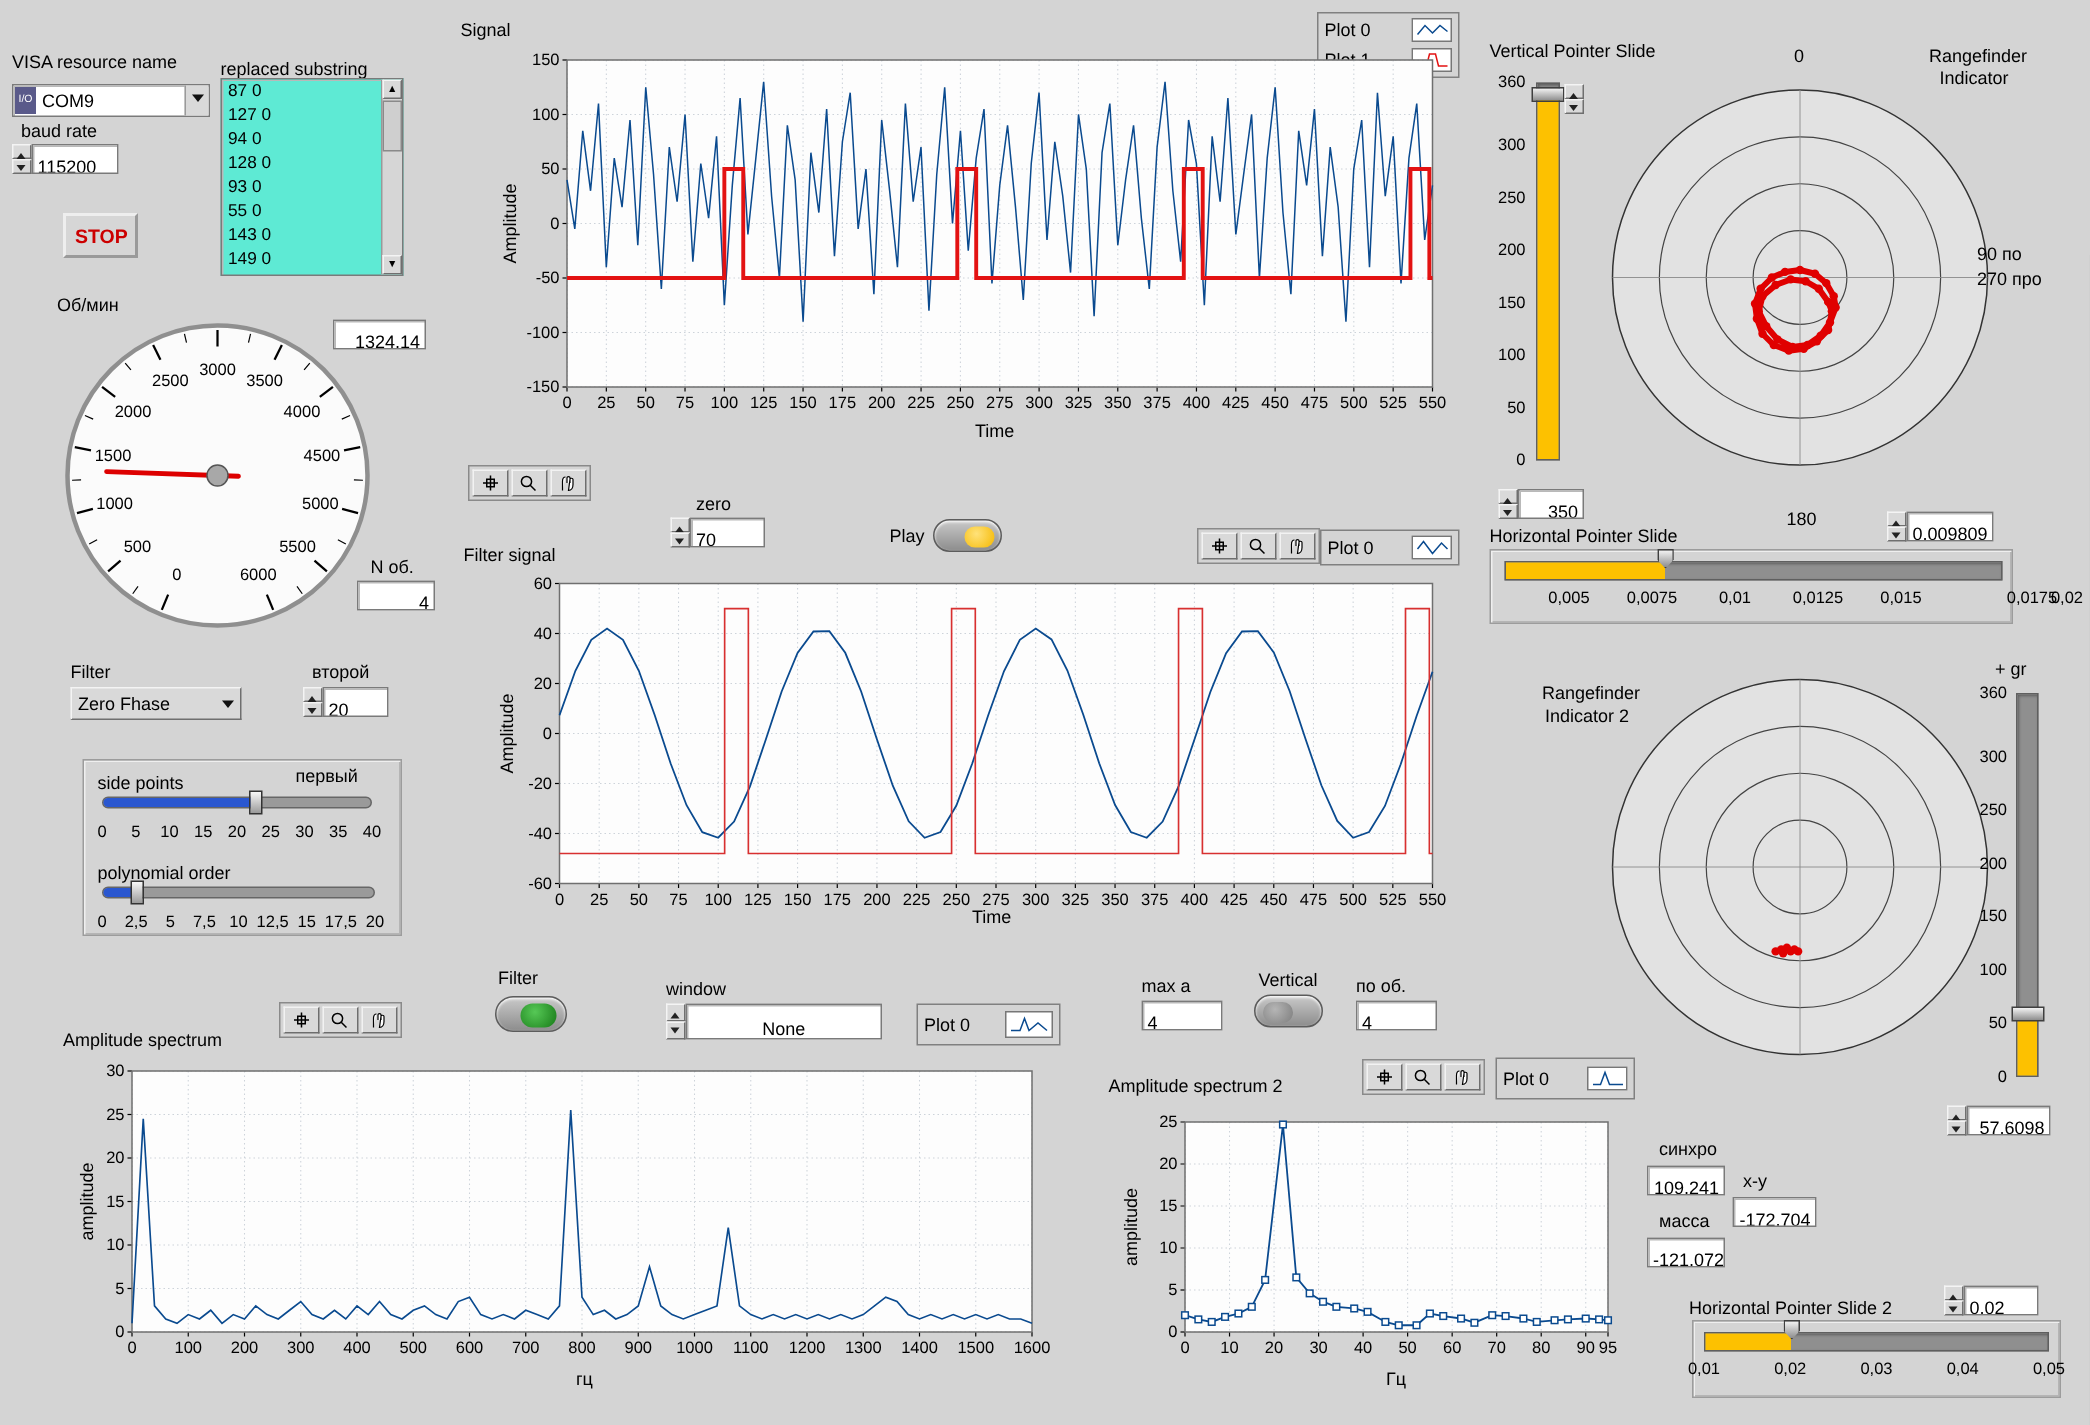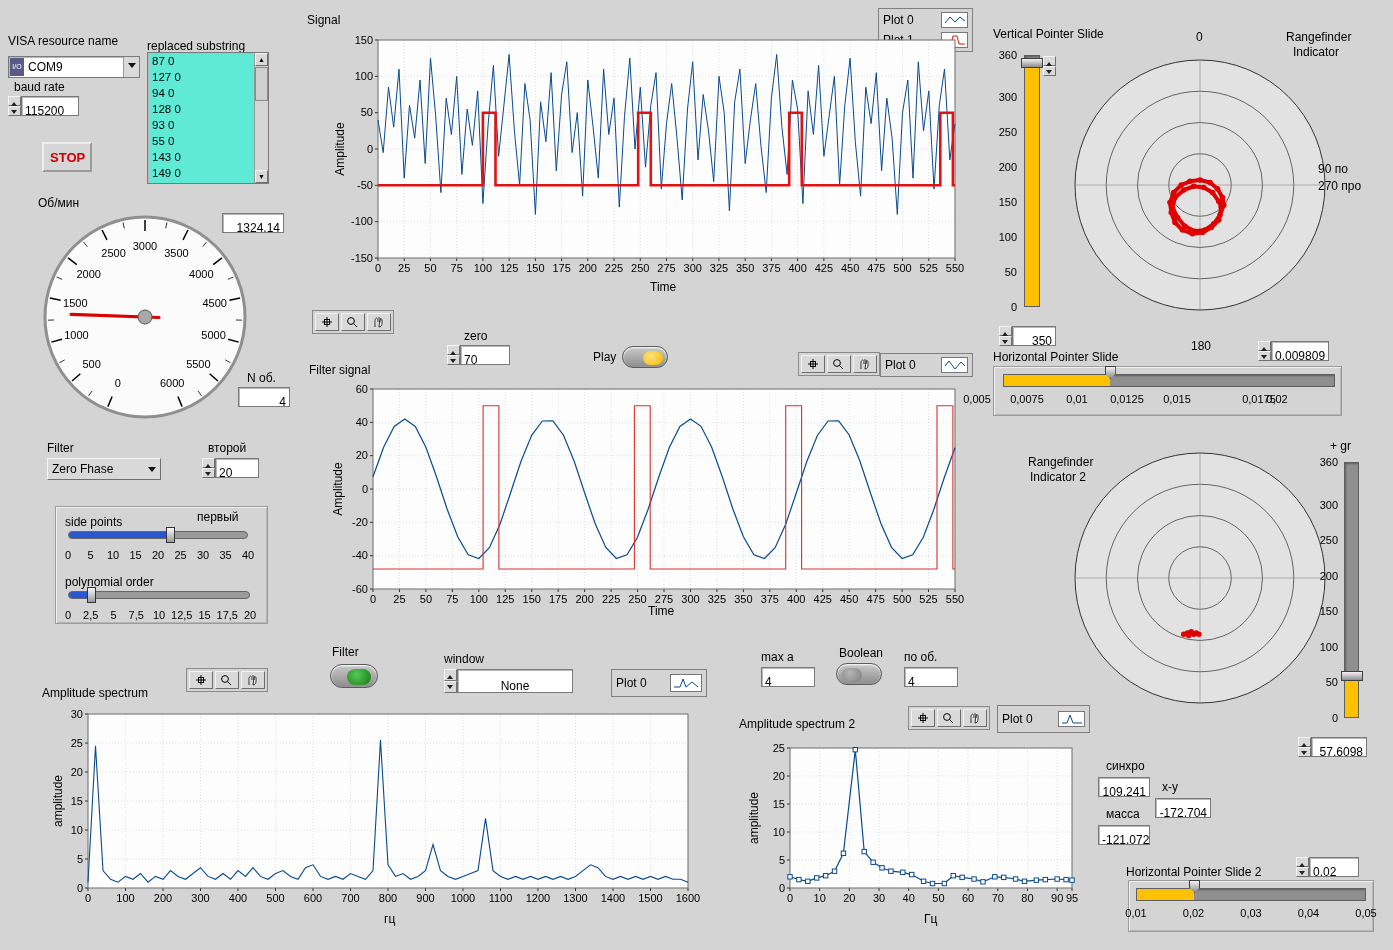--- a/index.html
+++ b/index.html
@@ -484,21 +484,21 @@
         <svg width="16" height="12">
           <path d="M4 11V5c0-2 1-3 2-3m1 4V2.5c0-1 2-1 2 0V6m0-2.5c0-1 2-.8 2 .2V7c0 2-1 4-3 4z" fill="#fff" stroke="#000" stroke-width=".8"></path>
         </svg>
       </button>
   </div>
   <div class="lbl" style="left:444px;top:652px">window</div>
   <div class="abs" style="left:444px;top:669px">
     <span class="spin" style="height:24px">
         <b class="su"></b>
         <b class="sd"></b>
-      </span><span class="field" style="width:116px;height:24px;line-height:21px;text-align:center">None</span>
+      </span><span class="field" style="width:131px;height:24px;line-height:21px;text-align:center">None</span>
   </div>
   <div class="legend" style="left:611px;top:669px;width:96px">
     <div class="legrow" style="height:24px">
       <span>Plot 0</span>
       <span class="legico" style="width:32px;height:18px">
           <svg width="28" height="14">
             <polyline points="2,11 8,11 11,3 14,11 20,6 26,11" fill="none" stroke="#0a4a8f"></polyline>
           </svg>
         </span>
     </div>
@@ -580,21 +580,21 @@
       <line x1="43" y1="14" x2="46" y2="14" stroke="#000" stroke-width="0.8"></line>
       <text x="41" y="17.5" text-anchor="end" font-size="11" fill="#000">30</text>
       <rect x="46" y="14" width="600" height="174" fill="none" stroke="#6f6f6f"></rect>
       <polyline points="46.0,182.2 53.5,45.9 61.0,170.6 68.5,179.3 76.0,182.2 83.5,176.4 91.0,179.3 98.5,173.5 106.0,182.2 113.5,176.4 121.0,179.3 128.5,170.6 136.0,176.4 143.5,179.3 151.0,173.5 158.5,167.7 166.0,176.4 173.5,179.3 181.0,173.5 188.5,179.3 196.0,170.6 203.5,176.4 211.0,167.7 218.5,176.4 226.0,179.3 233.5,173.5 241.0,170.6 248.5,176.4 256.0,179.3 263.5,167.7 271.0,164.8 278.5,176.4 286.0,179.3 293.5,176.4 301.0,179.3 308.5,173.5 316.0,176.4 323.5,179.3 331.0,170.6 338.5,40.1 346.0,164.8 353.5,176.4 361.0,173.5 368.5,179.3 376.0,176.4 383.5,170.6 391.0,144.5 398.5,170.6 406.0,176.4 413.5,179.3 421.0,176.4 428.5,173.5 436.0,170.6 443.5,118.4 451.0,170.6 458.5,176.4 466.0,179.3 473.5,176.4 481.0,179.3 488.5,176.4 496.0,179.3 503.5,176.4 511.0,179.3 518.5,176.4 526.0,179.3 533.5,176.4 541.0,170.6 548.5,164.8 556.0,167.7 563.5,176.4 571.0,179.3 578.5,176.4 586.0,179.3 593.5,176.4 601.0,179.3 608.5,176.4 616.0,179.3 623.5,176.4 631.0,179.3 638.5,179.3 646.0,182.2" fill="none" stroke="#0a4a8f" stroke-width="1.1"></polyline>
     </svg>
   <div class="vert" style="left:26px;top:794px;width:64px">amplitude</div>
   <div class="lbl" style="left:384px;top:912px">гц</div>
 
   <div class="lbl" style="left:761px;top:650px">max a</div>
   <span class="field abs" style="left:761px;top:667px;width:54px">4</span>
-  <div class="lbl" style="left:839px;top:646px">Boolean</div>
+  <div class="lbl" style="left:839px;top:646px">Vertical</div>
   <div class="toggle" style="left:836px;top:663px;width:46px;height:22px">
     <span class="lamp" style="left:5px;top:4px;width:20px;height:14px;background:radial-gradient(circle at 40% 35%,#b5b5b5,#7e7e7e)"></span>
   </div>
   <div class="lbl" style="left:904px;top:650px">по об.</div>
   <span class="field abs" style="left:904px;top:667px;width:54px">4</span>
 
   <div class="palette" style="left:908px;top:706px">
     <button class="palbtn">
         <svg width="16" height="12">
           <path d="M8 1v10M3 6h10" stroke="#000" fill="none"></path>
@@ -798,21 +798,21 @@
         <b class="sd"></b>
       </span><span class="field" style="width:58px">0,009809</span>
   </div>
 
   <div class="lbl" style="left:993px;top:350px">Horizontal Pointer Slide</div>
   <div class="framebox" style="left:993px;top:366px;width:349px;height:50px"></div>
   <div class="trk" style="left:1003px;top:374px;width:332px;height:13px">
     <span class="fillh sfill" style="width: 32.06%;"></span>
     <span class="thh sthumb" style="left: calc(32.06% - 5px);"></span>
   </div>
-  <div class="ticksh" style="left:977px;top:393px;width:300px">
+  <div class="ticksh" style="left:1046px;top:393px;width:332px">
       <span class="tkl" style="left: 0%;">0,005</span>
       <span class="tkl" style="left: 16.6667%;">0,0075</span>
       <span class="tkl" style="left: 33.3333%;">0,01</span>
       <span class="tkl" style="left: 50%;">0,0125</span>
       <span class="tkl" style="left: 66.6667%;">0,015</span>
       <span class="tkl" style="left: 83.3333%; margin-left: 32px;">0,0175</span>
       <span class="tkl" style="left: 100%;">0,02</span>
     </div>
 
   <div class="lbl" style="left:1028px;top:455px">Rangefinder</div>

